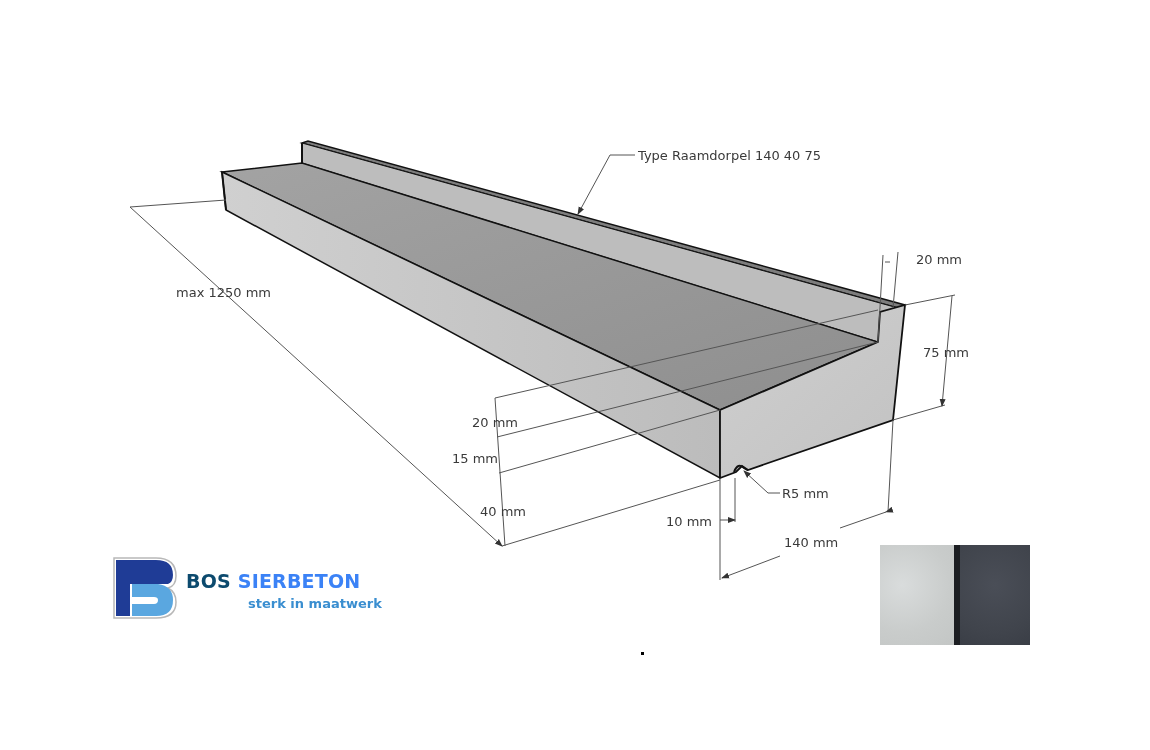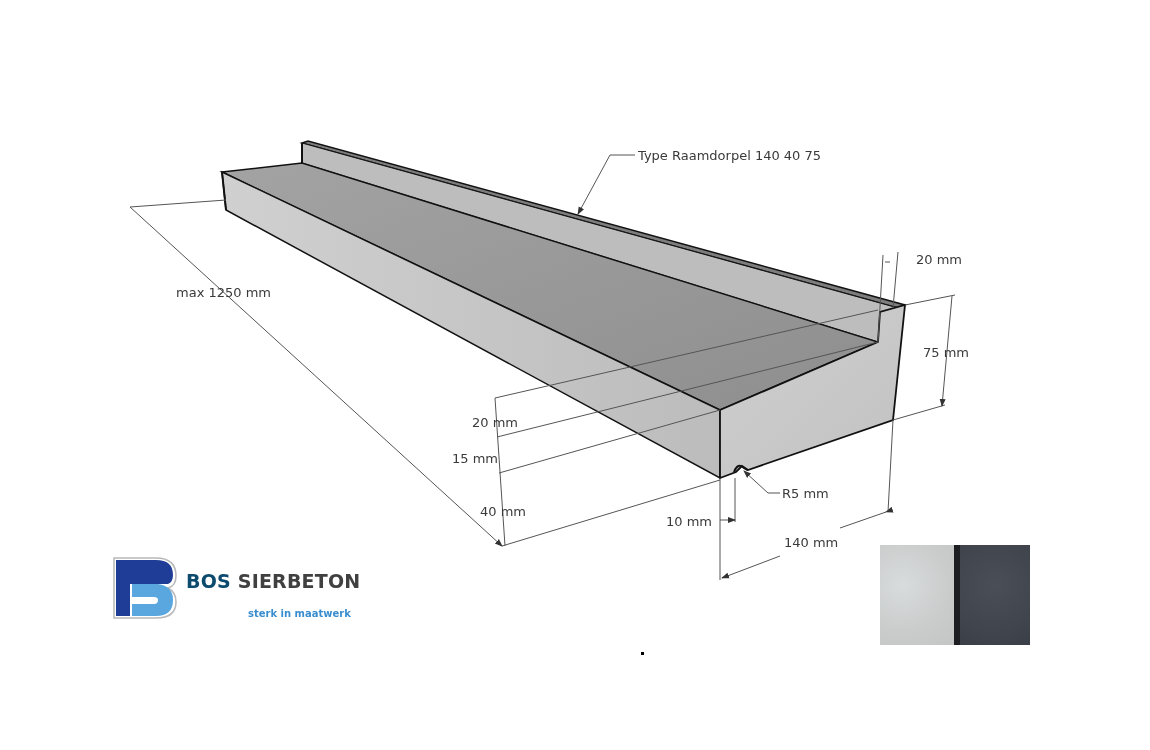--- a/index.html
+++ b/index.html
@@ -5,23 +5,23 @@
     html, body { margin: 0; padding: 0; background: #ffffff; }
     body { width: 1150px; height: 750px; position: relative; overflow: hidden;
            font-family: "DejaVu Sans", sans-serif; }
     #stage { position: absolute; left: 0; top: 0; width: 1150px; height: 750px; }
     .dim-label { font-family: "DejaVu Sans", sans-serif; font-size: 13px; fill: #3a3a3a; }
     .logo { position: absolute; left: 112px; top: 556px; width: 250px; height: 64px; }
     .logo-mark { position: absolute; left: 0; top: 0; width: 66px; height: 64px; }
     .logo-name { position: absolute; left: 74px; top: 14px; font-family: "DejaVu Sans", sans-serif;
                  font-weight: bold; font-size: 19px; letter-spacing: 0.2px; white-space: nowrap; }
     .logo-name .bos { color: #0c4a6e; }
-    .logo-name .sier { color: #404040; }
-    .logo-tag { position: absolute; left: 136px; top: 52px; font-family: "DejaVu Sans", sans-serif;
-                font-weight: bold; font-size: 10px; color: #3a8ed0; white-space: nowrap; }
+    .logo-name .sier { color: #3b82f6; }
+    .logo-tag { position: absolute; left: 136px; top: 40px; font-family: "DejaVu Sans", sans-serif;
+                font-weight: bold; font-size: 13px; color: #3a8ed0; white-space: nowrap; }
     .swatch { position: absolute; left: 880px; top: 545px; width: 150px; height: 100px; display: flex; }
     .sw-light { width: 74px; height: 100px;
                 background: radial-gradient(circle at 30% 40%, #d9dcdc 0%, #c9cccb 60%, #c3c6c5 100%); }
     .sw-gap { width: 6px; height: 100px; background: #1c1e22; }
     .sw-dark { width: 70px; height: 100px;
                background: radial-gradient(circle at 50% 40%, #4a4e57 0%, #40444c 70%, #3a3e46 100%); }
     .dot { position: absolute; left: 641px; top: 652px; width: 3px; height: 3px; background: #000; }
   </style>
 </head>
 <body>

